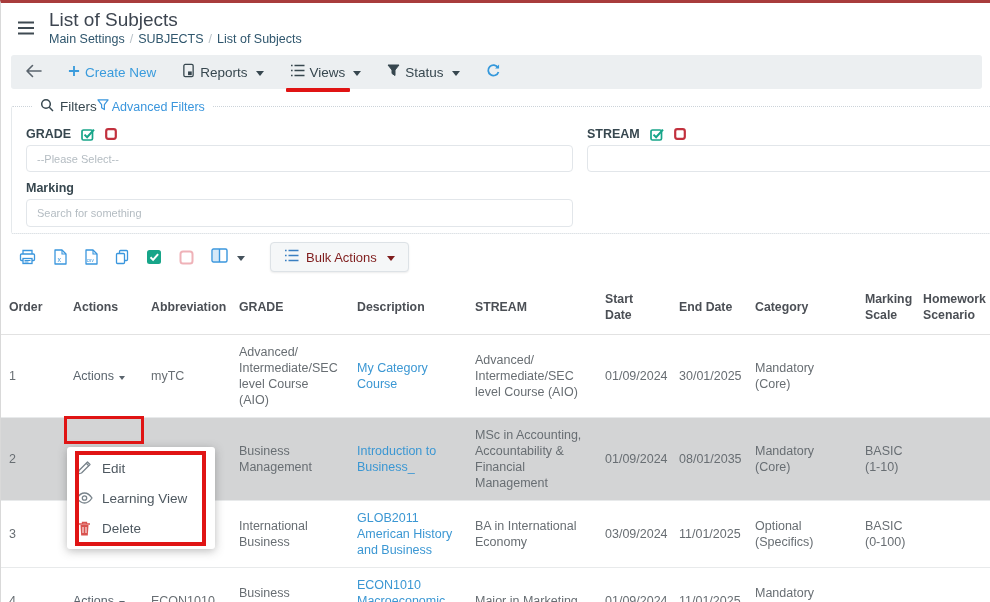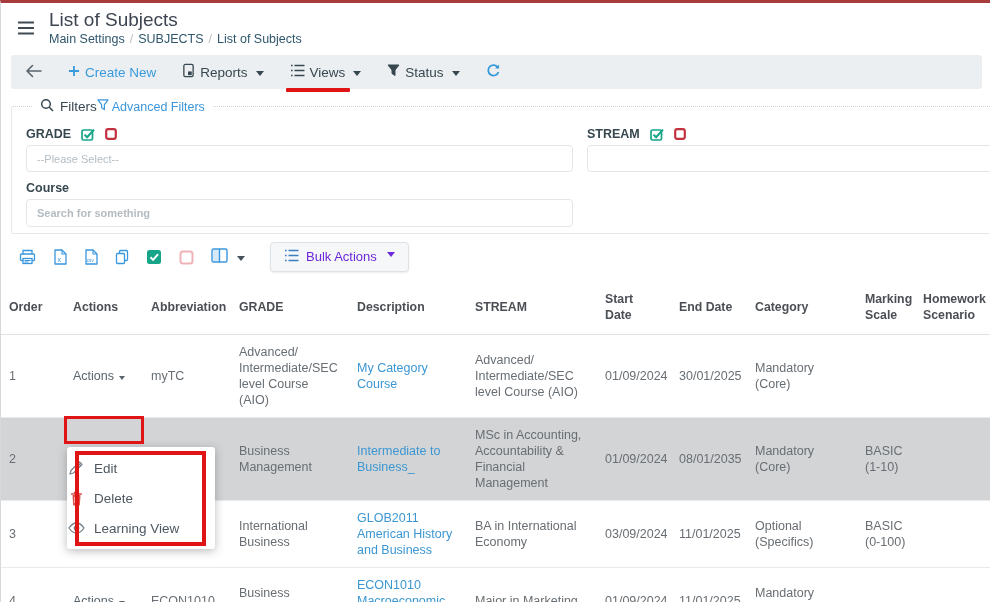--- a/index.html
+++ b/index.html
@@ -38,30 +38,30 @@
   .field-label-row { display: flex; align-items: center; gap: 10px; margin-top: 10px; font-size: 12.5px; font-weight: bold; color: #37474f; }
   .label-icon { display: inline-flex; cursor: pointer; }
   .text-input {
     display: block; margin-top: 4px; height: 27px; width: 100%;
     border: 1px solid #e2e6ea; border-radius: 4px; font-size: 11px; color: #555;
     padding: 0 10px; outline: none; font-family: "Liberation Sans", sans-serif;
   }
   .text-input::placeholder { color: #b4bcc2; }
   .search-block { width: 547px; }
   .search-label { margin-top: 9px; font-size: 12.5px; font-weight: bold; color: #37474f; }
-  .search-input { height: 28px; font-weight: bold; }
+  .search-input { height: 28px; }
 
   
   .export-row { display: flex; align-items: center; gap: 17px; margin: 8px 0 0 18px; height: 30px; }
   .exp-icon { display: inline-flex; align-items: center; cursor: pointer; }
   .cols-group { display: inline-flex; align-items: center; gap: 6px; color: #45525c; cursor: pointer; }
   .bulk-btn {
-    margin-left: 8px; display: inline-flex; align-items: flex-start; gap: 7px;
+    margin-left: 8px; display: inline-flex; align-items: center; gap: 7px;
     padding: 6px 13px; background: #f5f7f8; border: 1px solid #dde2e6; border-radius: 4px;
-    box-shadow: 0 1px 2px rgba(0,0,0,0.08); color: #6d28d9; font-size: 13px; cursor: pointer;
+    box-shadow: 0 1px 2px rgba(0,0,0,0.08); color: #7f1d1d; font-size: 13px; cursor: pointer;
   }
 
   
   table.subjects { margin-top: 8px; border-collapse: collapse; width: 990px; table-layout: fixed; font-size: 12.5px; }
   table.subjects th {
     text-align: left; color: #4b4f55; font-weight: bold; font-size: 12.3px;
     padding: 11px 8px; vertical-align: middle; border-bottom: 1px solid #e2e2e2; line-height: 16px;
   }
   table.subjects td {
     padding: 9px 8px; color: #686e73; vertical-align: middle;
@@ -73,21 +73,21 @@
   tr.row-selected td { background: #d3d4d5; }
   .actions-btn { display: inline-flex; align-items: center; gap: 2px; color: #5a646d; cursor: pointer; white-space: nowrap; }
   a.cell-link { color: #3b97d3; text-decoration: none; cursor: pointer; }
 
   
   .ctx-menu {
     position: absolute; left: 66px; top: 444px; width: 148px; z-index: 40;
     background: #fff; border-radius: 3px; box-shadow: 0 2px 10px rgba(60,60,60,0.35);
     padding: 6px 0;
   }
-  .ctx-item { display: flex; align-items: center; gap: 9px; height: 30px; padding: 0 0; font-size: 13.5px; color: #4e5860; cursor: pointer; }
+  .ctx-item { display: flex; align-items: center; gap: 9px; height: 30px; padding: 0 8px; font-size: 13.5px; color: #4e5860; cursor: pointer; }
   .ctx-item .mi { display: inline-flex; width: 18px; justify-content: center; }
 
   
   .anno { position: absolute; z-index: 60; pointer-events: none; }
   .anno-views-underline { left: 285px; top: 85px; width: 64px; height: 4px; background: #e01414; border-radius: 1px; }
   .anno-actions-box { left: 63px; top: 413px; width: 80px; height: 28px; border: 3px solid #e01414; }
   .anno-menu-box { left: 74px; top: 448px; width: 131px; height: 95px; border: 4px solid #e01414; }
 </style>
 </head>
 <body>
@@ -198,21 +198,21 @@
               <svg width="12" height="12" viewBox="0 0 12 12">
                 <rect x="1.2" y="1.2" width="9.6" height="9.6" rx="2" fill="none" stroke="#c2313e" stroke-width="2.2"></rect>
               </svg>
             </span>
         </div>
         <input class="text-input" value="" style="">
       </div>
     </div>
 
     <div class="search-block">
-      <div class="search-label">Course</div>
+      <div class="search-label">Marking</div>
       <input class="text-input search-input" value="" placeholder="Search for something" style="">
     </div>
   </fieldset>
 
   <div class="export-row">
     <span class="exp-icon">
         <svg width="17" height="16" viewBox="0 0 17 16">
           <path d="M4 5V1.5h9V5" stroke="#3a96dd" stroke-width="1.3" fill="none"></path>
           <rect x="1.5" y="5" width="14" height="6.5" rx="1" fill="none" stroke="#3a96dd" stroke-width="1.3"></rect>
           <rect x="4" y="9.5" width="9" height="5" fill="#fff" stroke="#3a96dd" stroke-width="1.3"></rect>
@@ -314,21 +314,21 @@
         <td></td>
       </tr>
       <tr class="row-selected">
         <td class="c-order">2</td>
         <td><span class="actions-btn">
               <span>Actions</span>
               <span class="caret sm"></span>
             </span></td>
         <td>BUS101_</td>
         <td>Business Management</td>
-        <td><a class="cell-link">Intermediate to Business_</a></td>
+        <td><a class="cell-link">Introduction to Business_</a></td>
         <td>MSc in Accounting, Accountability &amp; Financial Management</td>
         <td class="c-date">01/09/2024</td>
         <td class="c-date">08/01/2035</td>
         <td>Mandatory (Core)</td>
         <td>BASIC (1-10)</td>
         <td></td>
       </tr>
       <tr>
         <td class="c-order">3</td>
         <td></td>
@@ -366,37 +366,37 @@
       <span class="mi">
           <svg width="16" height="16" viewBox="0 0 16 16">
             <path d="M2 14l1-3.5L11.5 2 14 4.5 5.5 13 2 14z" fill="none" stroke="#78838b" stroke-width="1.3" stroke-linejoin="round"></path>
             <path d="M10.3 3.2l2.5 2.5" stroke="#78838b" stroke-width="1.3"></path>
           </svg>
         </span>
       <span>Edit</span>
     </div>
     <div class="ctx-item">
       <span class="mi">
+          <svg width="17" height="12" viewBox="0 0 17 12">
+            <path d="M1 6c2.2-3.3 4.7-5 7.5-5S13.8 2.7 16 6c-2.2 3.3-4.7 5-7.5 5S3.2 9.3 1 6z" fill="none" stroke="#78838b" stroke-width="1.3"></path>
+            <circle cx="8.5" cy="6" r="2.2" fill="none" stroke="#78838b" stroke-width="1.3"></circle>
+          </svg>
+        </span>
+      <span>Learning View</span>
+    </div>
+    <div class="ctx-item">
+      <span class="mi">
           <svg width="13" height="15" viewBox="0 0 13 15">
             <path d="M1 3h11" stroke="#d9534f" stroke-width="1.5"></path>
             <path d="M4.5 3V1.5h4V3" stroke="#d9534f" stroke-width="1.3" fill="none"></path>
             <path d="M2.5 4l.7 10.5h6.6L10.5 4z" fill="#d9534f"></path>
             <path d="M5 6v6M8 6v6" stroke="#fff" stroke-width="1"></path>
           </svg>
         </span>
       <span>Delete</span>
     </div>
-    <div class="ctx-item">
-      <span class="mi">
-          <svg width="17" height="12" viewBox="0 0 17 12">
-            <path d="M1 6c2.2-3.3 4.7-5 7.5-5S13.8 2.7 16 6c-2.2 3.3-4.7 5-7.5 5S3.2 9.3 1 6z" fill="none" stroke="#78838b" stroke-width="1.3"></path>
-            <circle cx="8.5" cy="6" r="2.2" fill="none" stroke="#78838b" stroke-width="1.3"></circle>
-          </svg>
-        </span>
-      <span>Learning View</span>
-    </div>
   </div>
 
   <div class="anno anno-views-underline"></div>
   <div class="anno anno-actions-box"></div>
   <div class="anno anno-menu-box"></div>
 
 </div>
 
 </body></html>

